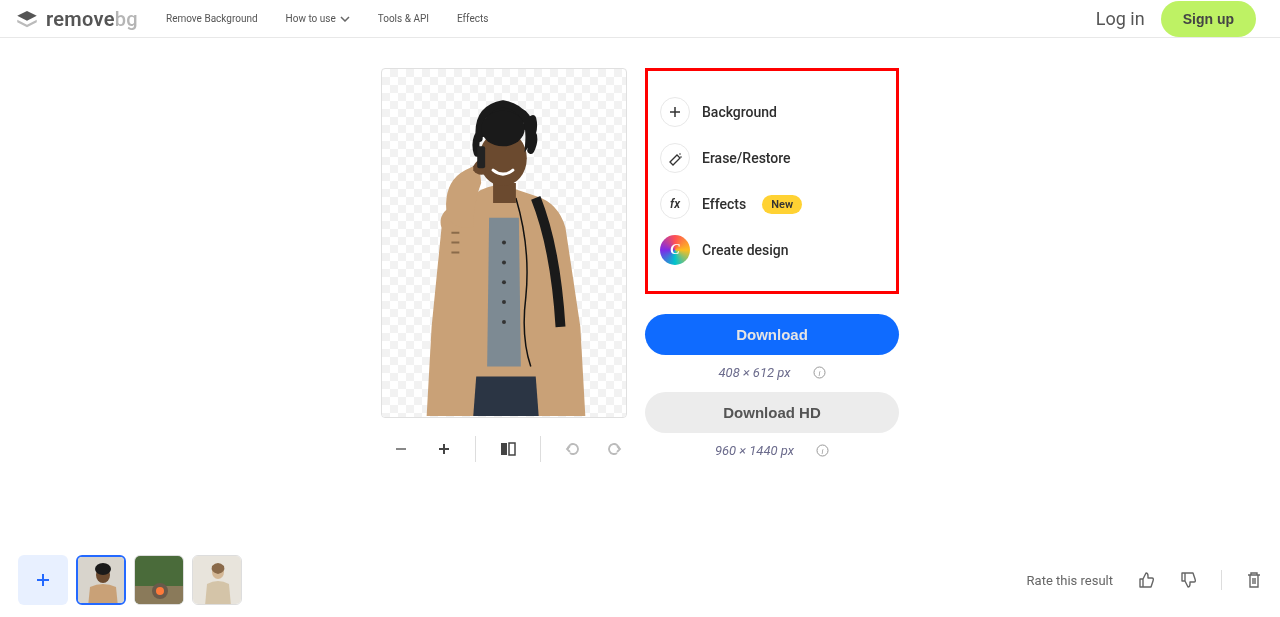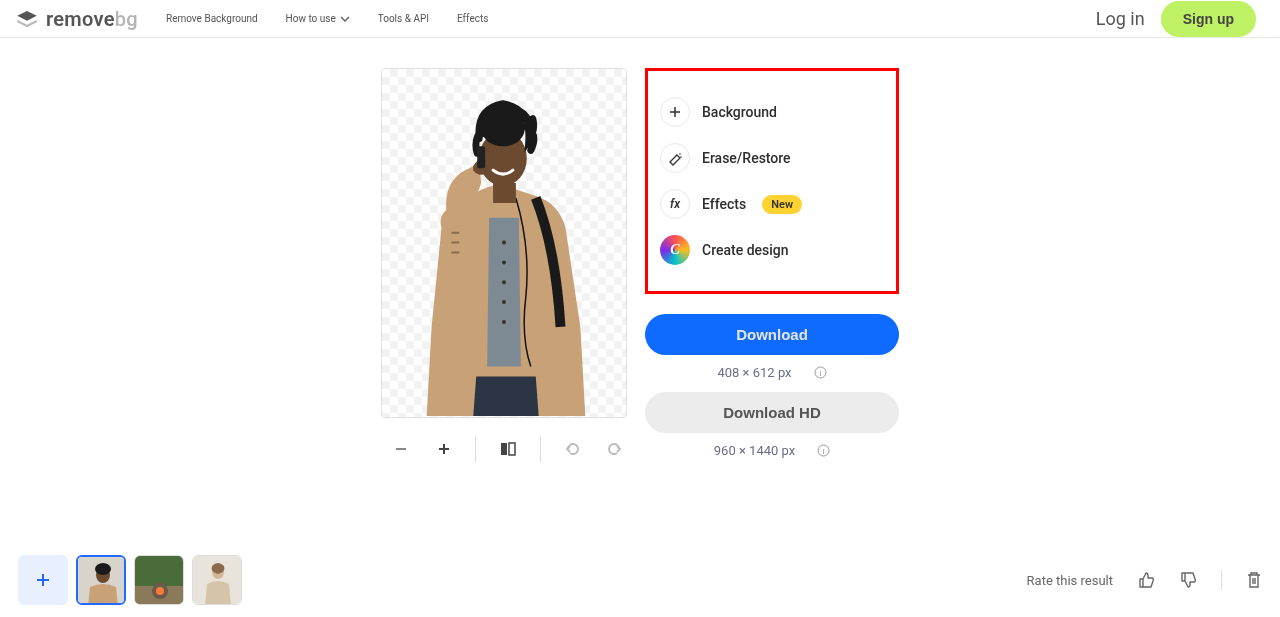--- a/index.html
+++ b/index.html
@@ -40,21 +40,21 @@
     .right-col { width: 254px; }
     .options-panel { border: 3px solid #ff0000; padding: 18px 24px 18px 12px; margin-bottom: 20px; min-height: 197px; }
     .option-row { display: flex; align-items: center; gap: 12px; padding: 8px 0; cursor: pointer; }
     .option-icon { width: 30px; height: 30px; border: 1px solid #e8e8e8; border-radius: 50%; display: flex; align-items: center; justify-content: center; flex-shrink: 0; }
     .option-label { font-size: 14px; color: #2e2e2e; font-weight: 500; }
     .badge-new { background: #ffd233; color: #333; font-size: 11px; font-weight: 600; padding: 3px 9px; border-radius: 11px; margin-left: 4px; }
     .canva-icon { width: 30px; height: 30px; border-radius: 50%; background: conic-gradient(from 180deg, #00c4cc, #7d2ae8, #ff5154, #fcbd1f, #00c4cc); display:flex; align-items:center; justify-content:center; }
     .canva-c { color:#fff; font-weight:700; font-style:italic; font-size:14px; font-family: Georgia, serif; }
     
     .download-primary { width: 100%; background: #0f6bff; color: #e5e5e5; border: none; border-radius: 24px; padding: 12px 0; font-size: 15px; font-weight: 700; cursor: pointer; }
-    .resolution { text-align: center; font-size: 13px; color: #6b6b8c; margin: 10px 0 12px; display:flex; justify-content:center; align-items:center; gap:22px; }
+    .resolution { text-align: center; font-size: 13px; color: #6b6b8c; margin: 10px 0 12px; display:flex; justify-content:center; align-items:center; gap:22px;font-style:italic; }
     .download-secondary { width: 100%; background: #ececec; color: #555; border: none; border-radius: 24px; padding: 12px 0; font-size: 15px; font-weight: 600; cursor: pointer; }
     
     
     .bottom-bar { position: absolute; left: 0; right: 0; bottom: 12px; display: flex; align-items: center; padding: 0 18px; }
     .thumbs { display: flex; gap: 8px; }
     .thumb { width: 50px; height: 50px; border-radius: 6px; border: 1px solid #ddd; overflow: hidden; cursor: pointer; position:relative; }
     .thumb.add { background: #e8f0ff; display: flex; align-items: center; justify-content: center; color: #2469ff; border:none; }
     .thumb.active { border: 2px solid #2469ff; }
     .rate-area { margin-left: auto; display: flex; align-items: center; gap: 24px; color: #666; font-size: 13px; }
     .rate-sep { width:1px; height:20px; background:#ddd; }

